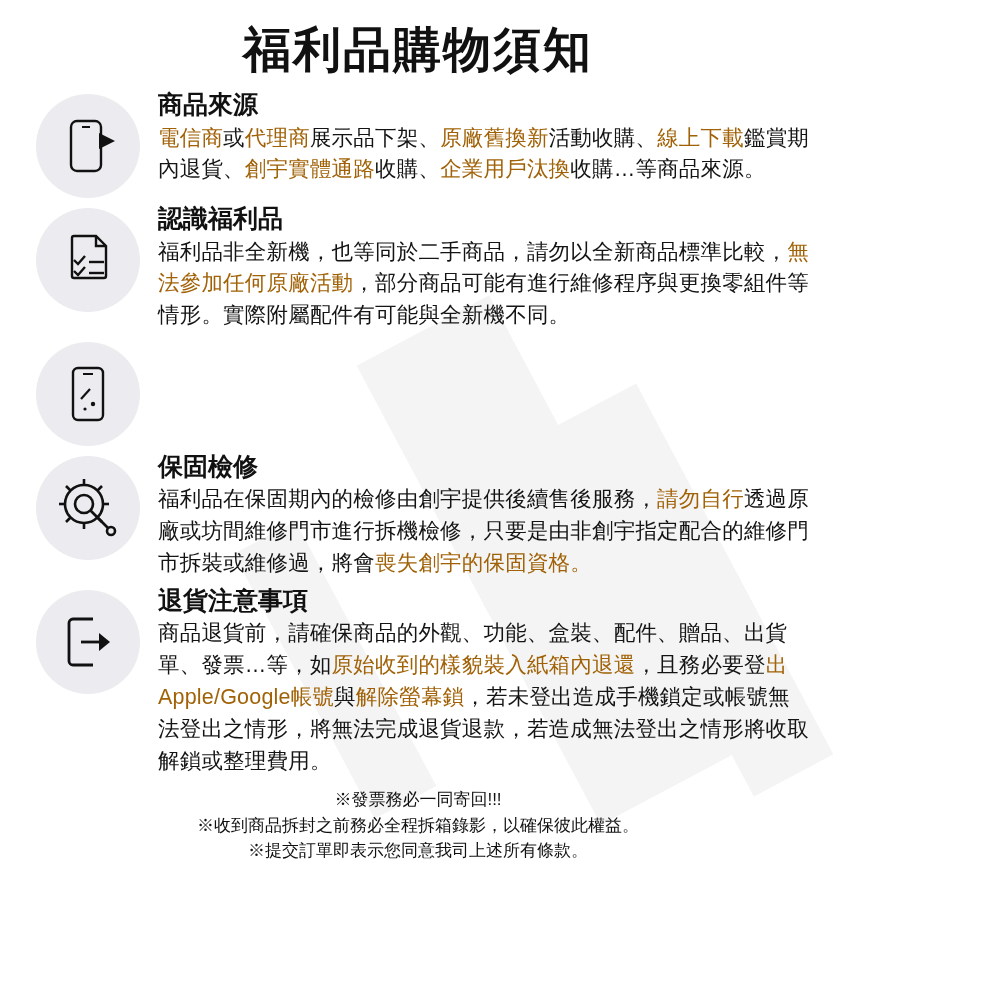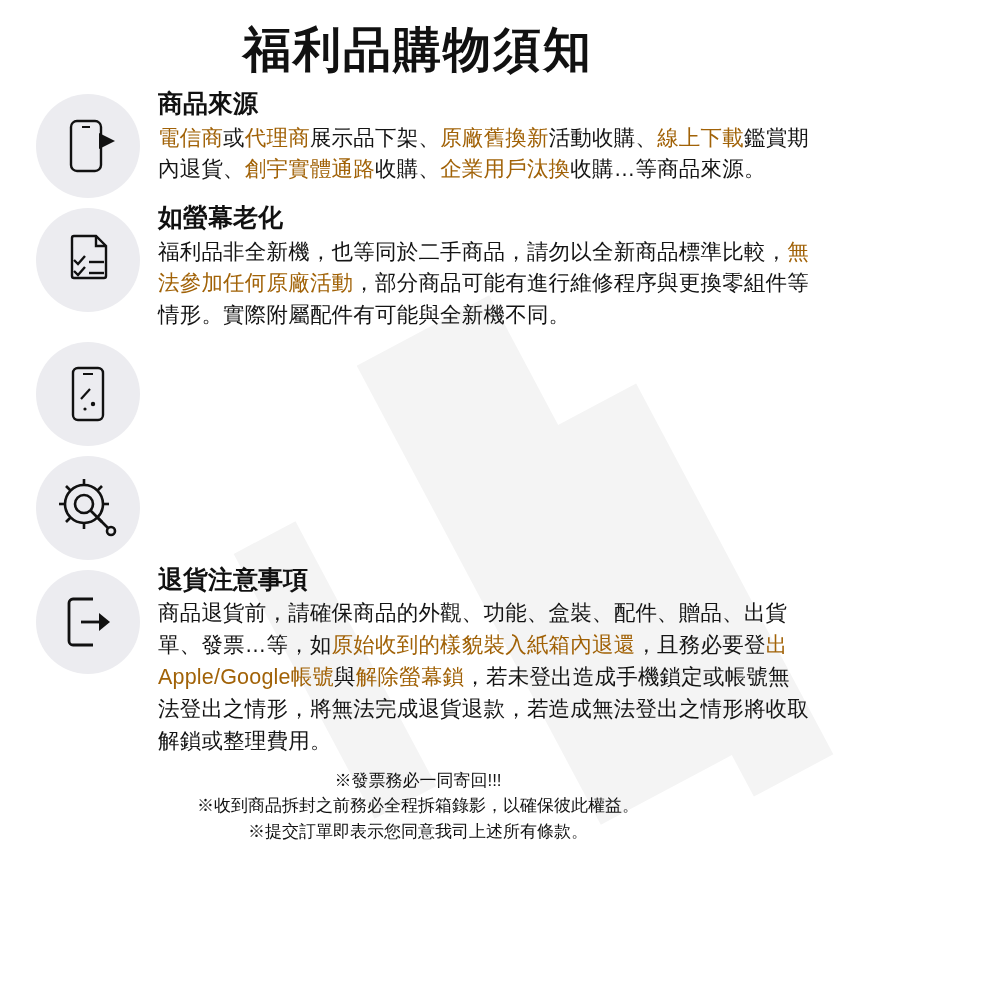--- a/index.html
+++ b/index.html
@@ -71,21 +71,20 @@
   .text-col {
     flex: 1;
     padding-right: 8px;
   }
   .sec-title {
     font-size: 25px;
     font-weight: bold;
     line-height: 1.3;
     margin-bottom: 2px;
     color: #111111;
-    font-family: Liberation Serif, serif;
   }
   .sec-body {
     font-size: 21.5px;
     line-height: 1.48;
     color: #141414;
     letter-spacing: 0.2px;
   }
   .hl {
     color: #a16207;
   }
@@ -134,21 +133,21 @@
           <path d="M22 12 h22 l10 10 v30 a2 2 0 0 1 -2 2 h-30 a2 2 0 0 1 -2 -2 v-38 a2 2 0 0 1 2 -2 z" fill="none" stroke="#111" stroke-width="2.4"></path>
           <path d="M44 12 v10 h10" fill="none" stroke="#111" stroke-width="2.4"></path>
           <path d="M22 36 l4 4 l7 -8" fill="none" stroke="#111" stroke-width="2.4"></path>
           <path d="M22 47 l4 4 l7 -8" fill="none" stroke="#111" stroke-width="2.4"></path>
           <line x1="37" y1="38" x2="52" y2="38" stroke="#111" stroke-width="2.4"></line>
           <line x1="37" y1="49" x2="52" y2="49" stroke="#111" stroke-width="2.4"></line>
         </svg>
       </div>
     </div>
     <div class="text-col">
-      <div class="sec-title">如螢幕老化</div>
+      <div class="sec-title">認識福利品</div>
       <div class="sec-body"><span>福利品非全新機，也等同於二手商品，請勿以全新商品標準比較，</span><span class="hl">無法參加任何原廠活動</span><span>，部分商品可能有進行維修程序與更換零組件等情形。實際附屬配件有可能與全新機不同。</span></div>
     </div>
   </div>
 
   <div class="section">
     <div class="icon-col">
       <div class="icon-circle">
         <svg width="70" height="70" viewBox="0 0 70 70">
           <rect x="20" y="9" width="30" height="52" rx="5" ry="5" fill="none" stroke="#111" stroke-width="2.4"></rect>
           <line x1="30" y1="15" x2="40" y2="15" stroke="#111" stroke-width="2"></line>
@@ -174,20 +173,24 @@
             <line x1="18" y1="18" x2="23" y2="23"></line>
             <line x1="49" y1="49" x2="54" y2="54"></line>
             <line x1="18" y1="54" x2="23" y2="49"></line>
             <line x1="49" y1="23" x2="54" y2="18"></line>
             <line x1="42" y1="42" x2="60" y2="60"></line>
             <circle cx="63" cy="63" r="4"></circle>
           </g>
         </svg>
       </div>
     </div>
+    <div class="text-col">
+      <div class="sec-title">保固檢修</div>
+      <div class="sec-body"><span>福利品在保固期內的檢修由創宇提供後續售後服務，</span><span class="hl">請勿自行</span><span>透過原廠或坊間維修門市進行拆機檢修，只要是由非創宇指定配合的維修門市拆裝或維修過，將會</span><span class="hl">喪失創宇的保固資格。</span></div>
+    </div>
   </div>
 
   <div class="section">
     <div class="icon-col">
       <div class="icon-circle">
         <svg width="74" height="74" viewBox="0 0 74 74">
           <path d="M42 14 h-20 a4 4 0 0 0 -4 4 v38 a4 4 0 0 0 4 4 h20" fill="none" stroke="#111" stroke-width="2.8"></path>
           <line x1="30" y1="37" x2="56" y2="37" stroke="#111" stroke-width="2.8"></line>
           <path d="M48 28 L59 37 L48 46 Z" fill="#111"></path>
         </svg>

